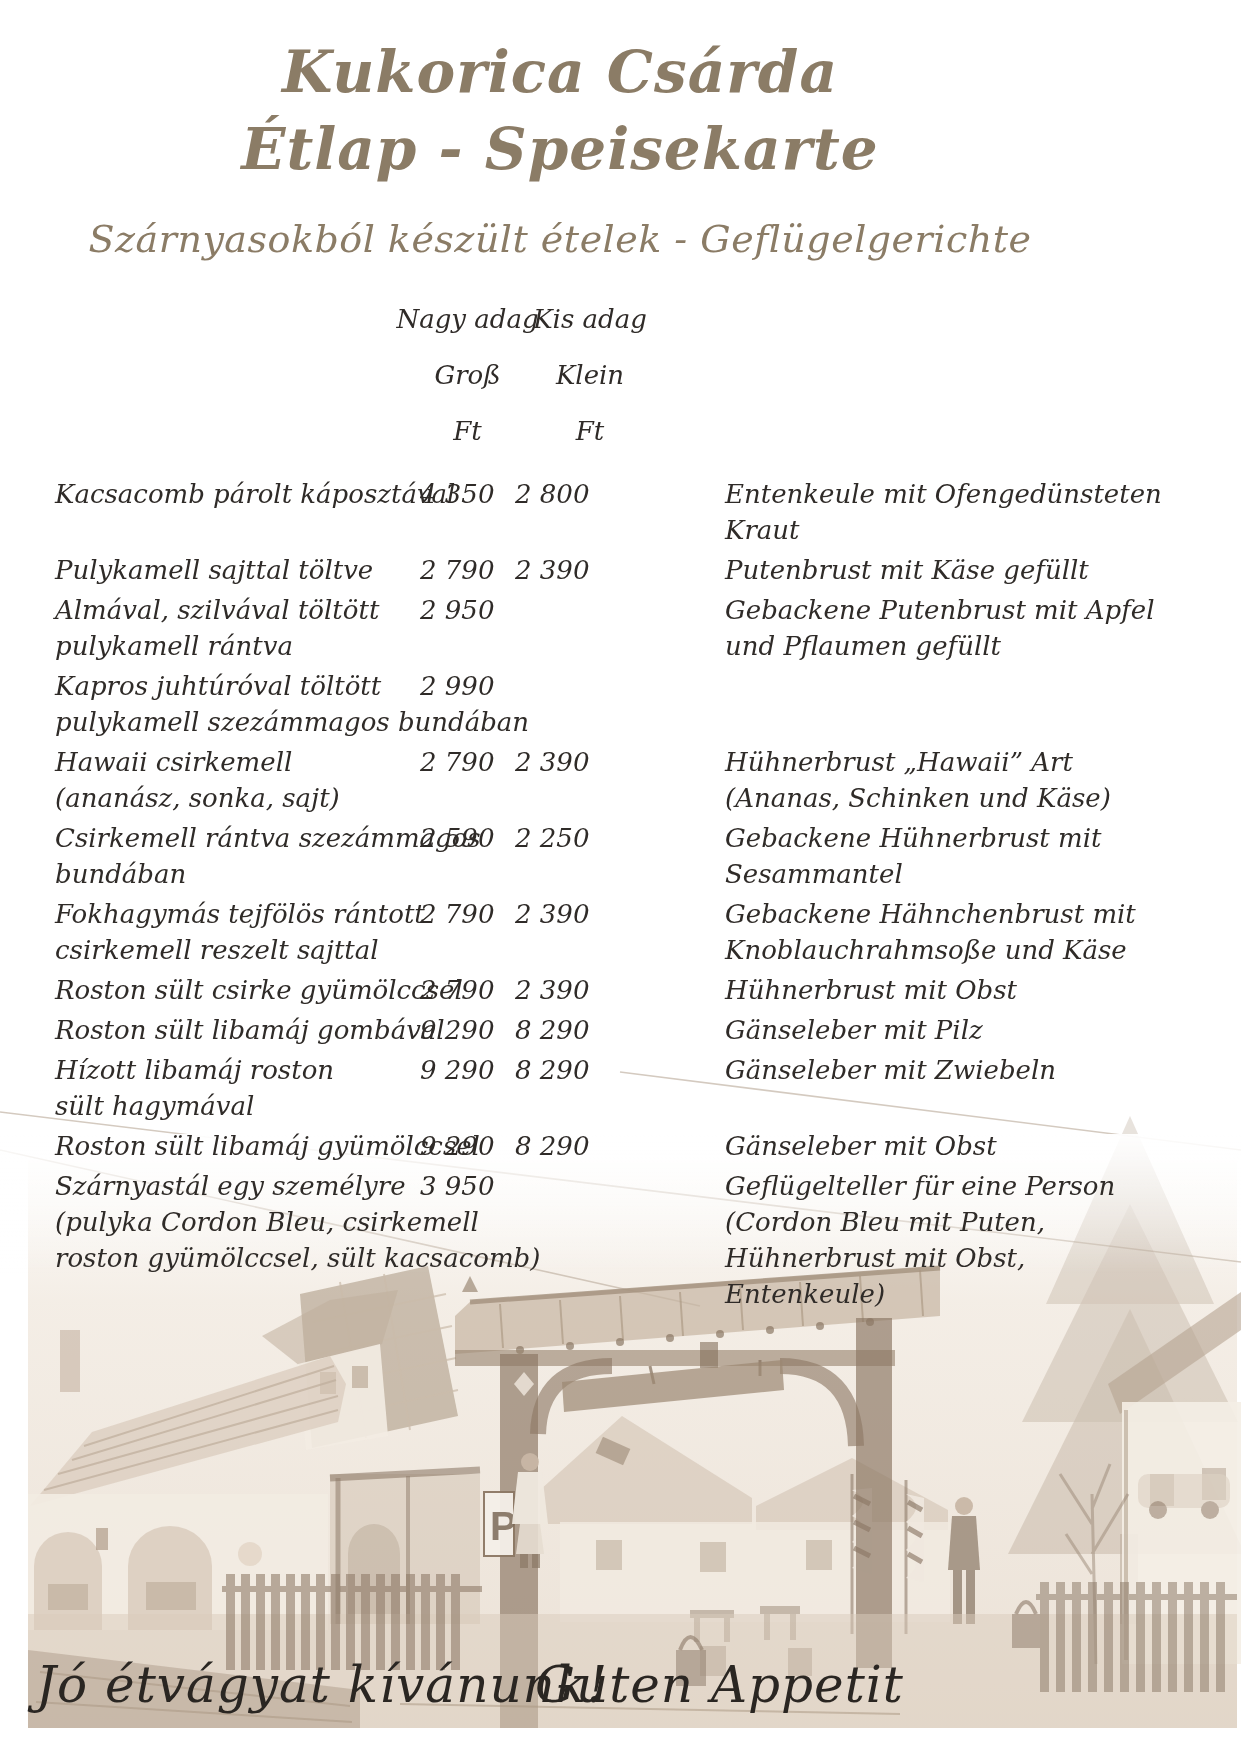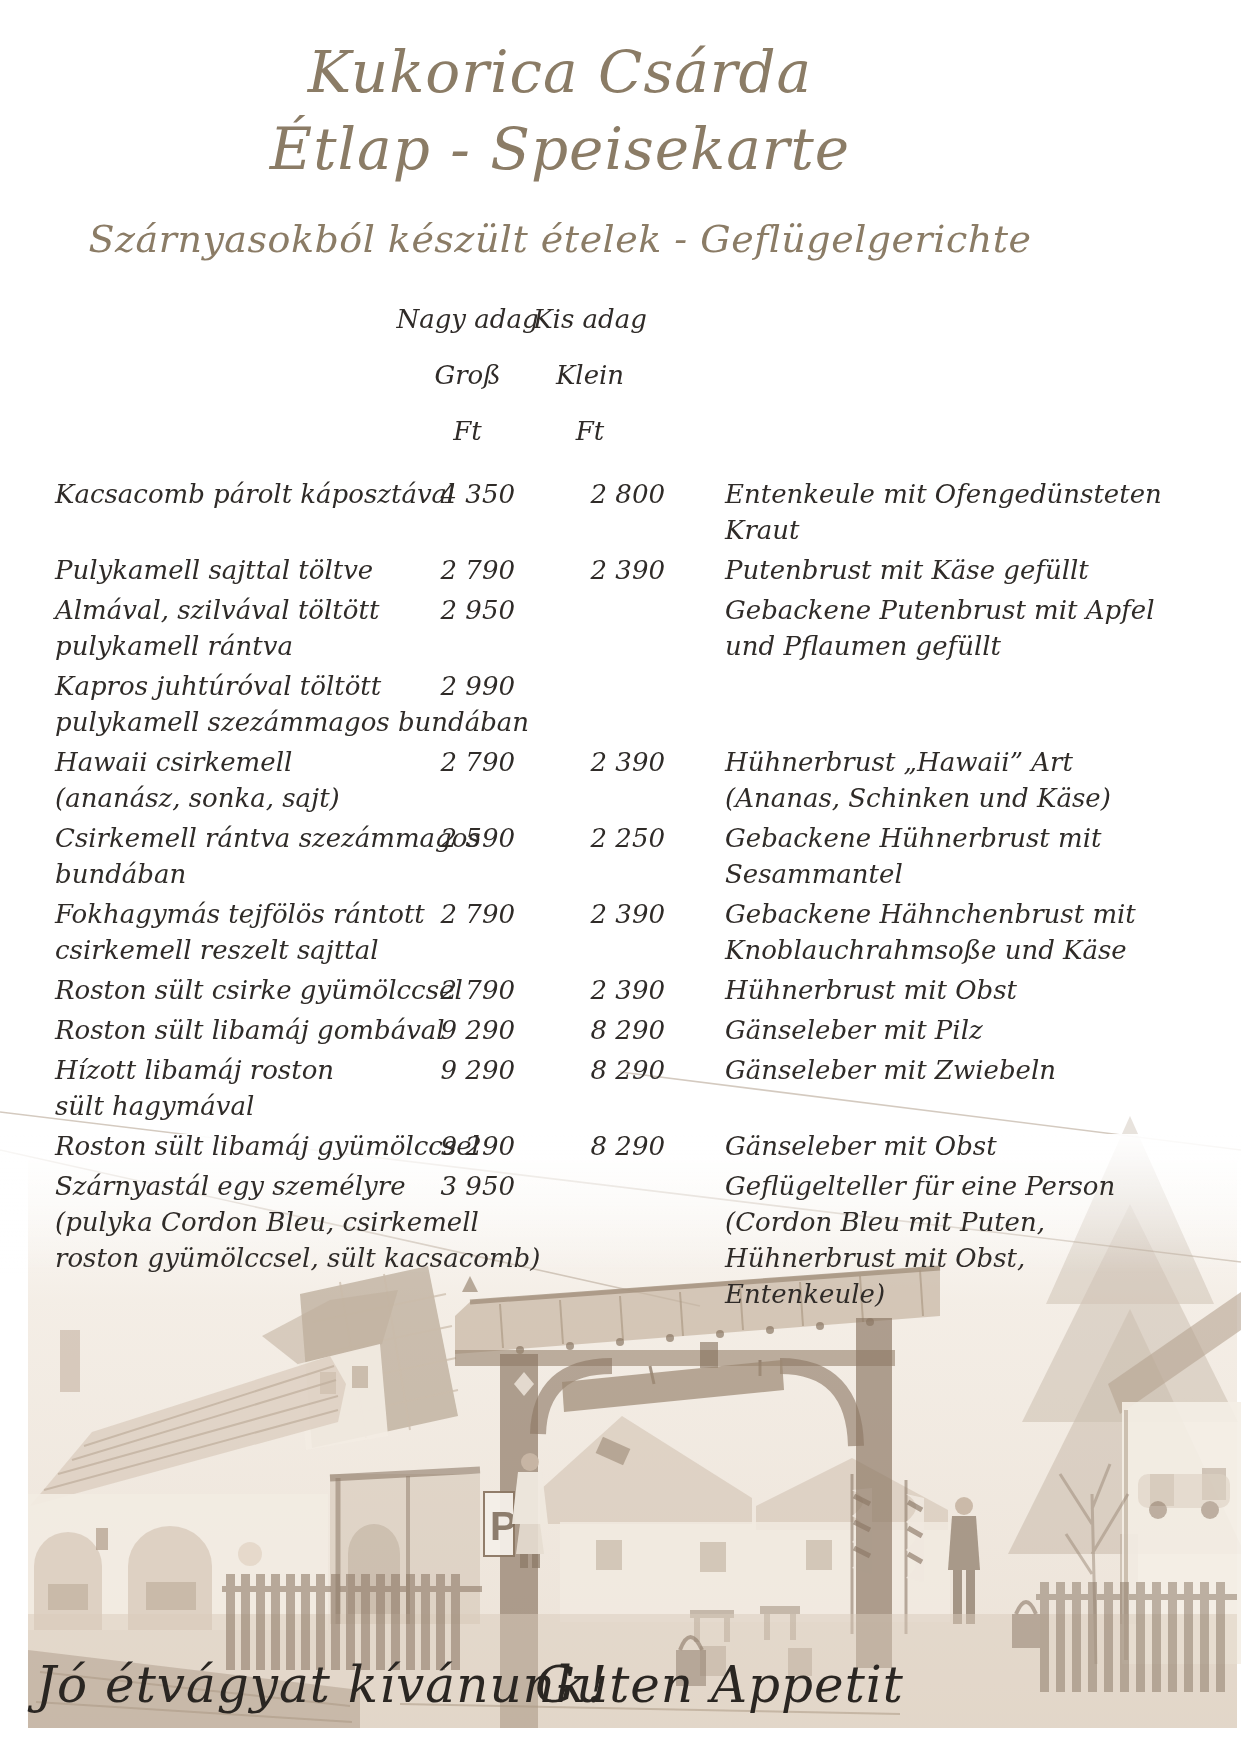--- a/index.html
+++ b/index.html
@@ -16,21 +16,21 @@
   
   .header{
     position:absolute;left:0;top:34px;width:1120px;
     text-align:center;
     color:#8b7c66;
   }
   .title-line{
     font-size:58px;
     line-height:1.32;
     letter-spacing:1px;
-    font-weight:normal;
+    font-weight:bold;
   }
   .section-title{
     margin-top:30px;
     font-size:38px;
     letter-spacing:0.5px;
   }
   
   .menu-table{
     position:absolute;left:55px;top:286px;width:1150px;
     font-size:26px;
@@ -48,21 +48,21 @@
     text-align:center;
   }
   .rows{margin-top:22px;}
   .row{
     display:grid;
     grid-template-columns:365px 95px 150px 1fr;
     line-height:36px;
     margin-bottom:4px;
   }
   .cell-hu{white-space:pre;}
-  .cell-price{white-space:pre;text-align:right;align-self:start;}
+  .cell-price{white-space:pre;text-align:left;align-self:start;}
   .cell-de{white-space:pre;padding-left:60px;}
   
   .footer-hu,.footer-de{
     position:absolute;
     top:1656px;
     font-size:50px;
     color:#2a2622;
     letter-spacing:1px;
     z-index:3;
   }

